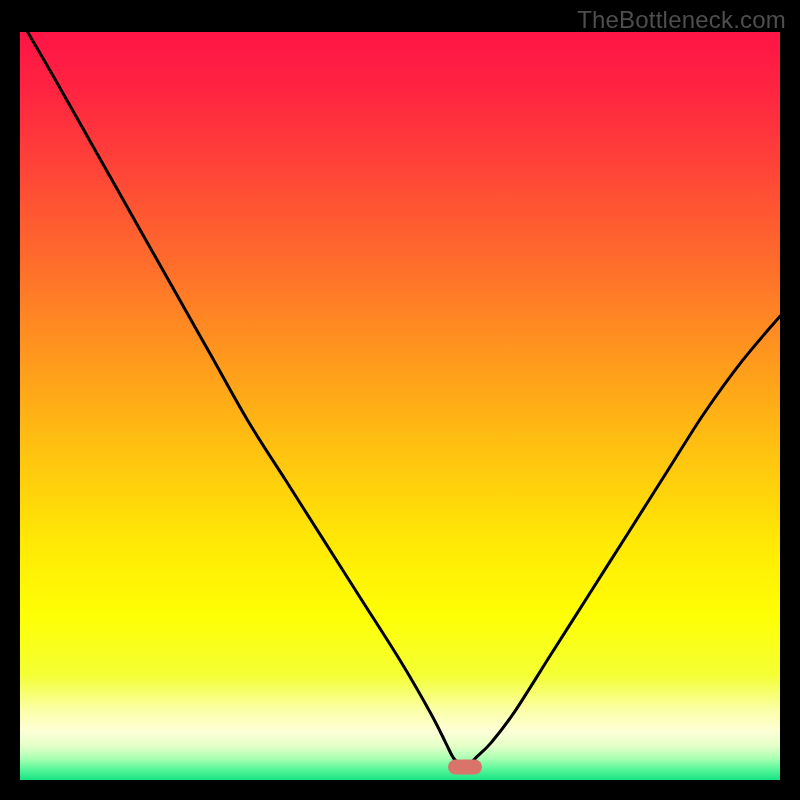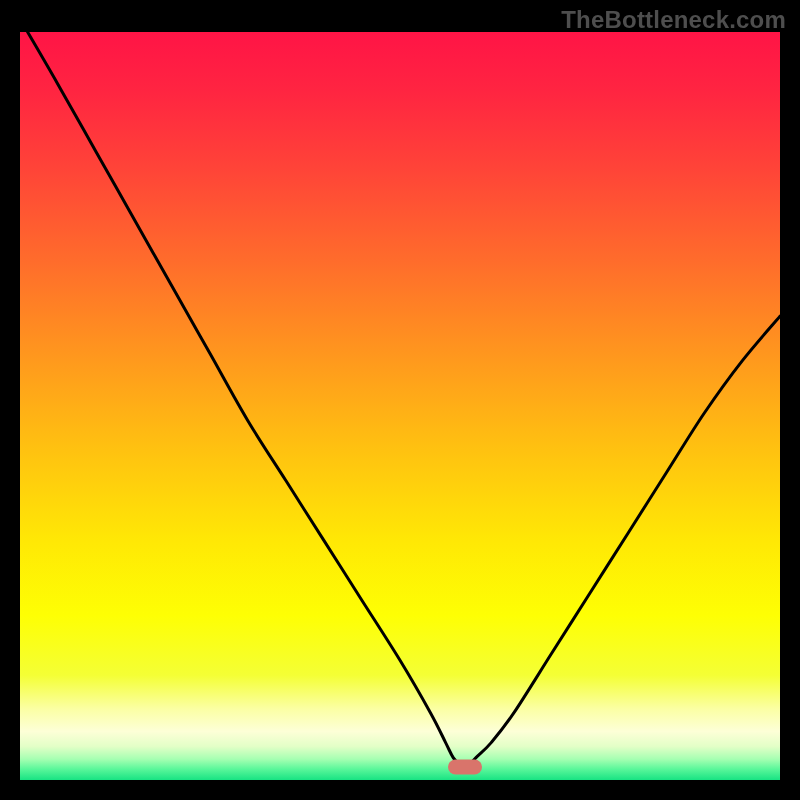--- a/index.html
+++ b/index.html
@@ -16,21 +16,21 @@
     width: 800px;
     height: 800px;
     background: #000;
   }
   .watermark {
     position: absolute;
     top: 6px;
     right: 14px;
     color: #4e4e4e;
     font-size: 24px;
-    font-weight: 700;
+    font-weight: 400;
     letter-spacing: 0.2px;
     z-index: 10;
   }
   .plot-area {
     position: absolute;
     left: 20px;
     top: 32px;
     width: 760px;
     height: 748px;
     overflow: hidden;

